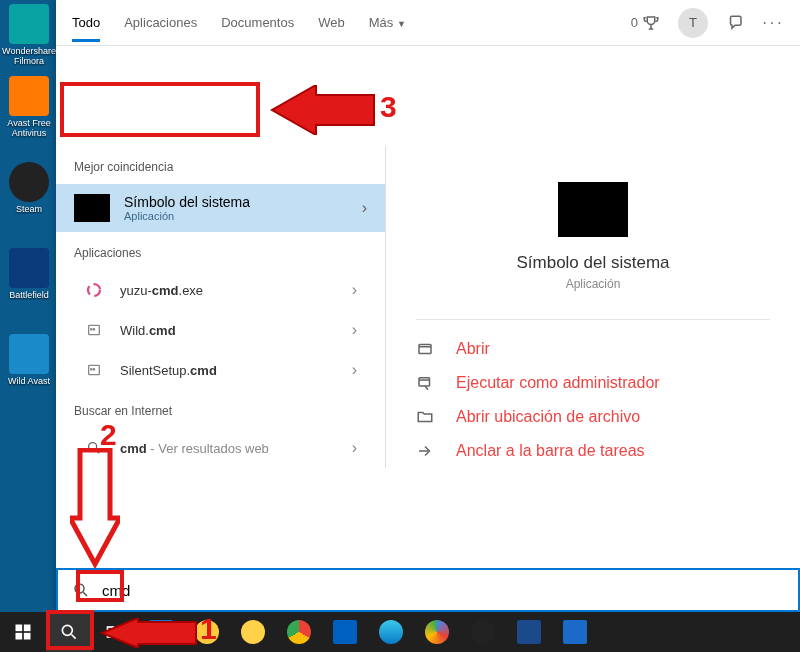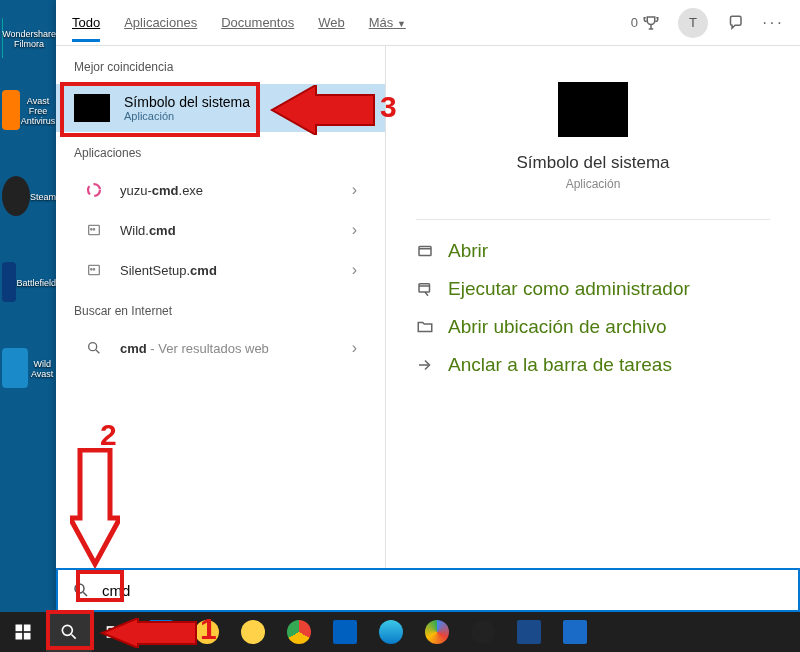--- a/index.html
+++ b/index.html
@@ -1,38 +1,38 @@
 <!DOCTYPE html>
 <html><head>
 <meta charset="utf-8">
 <style>
   * { box-sizing: border-box; margin: 0; padding: 0; font-family: "Segoe UI", sans-serif; }
   body { width: 800px; height: 652px; overflow: hidden; position: relative; background: #0a5a8c; }
   
   
   .desktop { position: absolute; left: 0; top: 0; width: 58px; height: 612px; }
-  .desktop-icon { width: 54px; height: 68px; margin: 4px 2px; display: flex; flex-direction: row; align-items: center; }
+  .desktop-icon { width: 54px; height: 68px; margin: 4px 2px; display: flex; flex-direction: column; align-items: center; }
   .desktop-icon .ico { width: 40px; height: 40px; background: #1a6fa8; border-radius: 4px; }
   .desktop-icon .lbl { color: #fff; font-size: 9px; text-align: center; text-shadow: 0 1px 2px #000; margin-top: 2px; }
   
   
   .search-panel { position: absolute; left: 56px; top: 0; width: 744px; height: 612px; background: #fff; box-shadow: -2px 0 6px rgba(0,0,0,0.2); display: flex; flex-direction: column; }
   
   
   .header { height: 46px; border-bottom: 1px solid #e0e0e0; display: flex; align-items: center; padding: 0 16px; justify-content: space-between; }
   .tabs { display: flex; gap: 24px; }
-  .tab { font-size: 13px; color: #666; padding: 12px 0; cursor: pointer; text-decoration: underline; }
+  .tab { font-size: 13px; color: #666; padding: 12px 0; cursor: pointer; }
   .tab.active { color: #000; border-bottom: 3px solid #0078d4; padding-bottom: 9px; }
   .header-right { display: flex; align-items: center; gap: 18px; }
   .header-ico { width: 18px; height: 18px; color: #666; }
   .avatar { width: 30px; height: 30px; border-radius: 50%; background: #e0e0e0; display: flex; align-items: center; justify-content: center; font-size: 13px; color: #555; }
   .reward { display: flex; align-items: center; gap: 4px; font-size: 13px; color: #666; }
   
   
-  .content { flex: 1; display: flex; }
+  .content { flex: 1; display: flex; align-items: center; }
   .left-col { width: 330px; border-right: 1px solid #e0e0e0; }
   .right-col { flex: 1; padding: 36px 30px 0; }
   
   .section-label { font-size: 12px; color: #555; padding: 14px 18px 10px; }
   
   .best-match { display: flex; align-items: center; padding: 10px 18px; background: #c3dff3; position: relative; }
   .best-match .thumb { width: 36px; height: 28px; background: #000; margin-right: 14px; }
   .best-match .title { font-size: 14px; color: #000; }
   .best-match .sub { font-size: 11px; color: #3a6a8c; }
   .best-match .chev { margin-left: auto; color: #666; }
@@ -42,21 +42,21 @@
   .app-row .chev { margin-left: auto; color: #888; font-size: 16px; }
   .app-row strong { font-weight: 600; }
   .hint { color: #888; }
   
   
   .preview { display: flex; flex-direction: column; align-items: center; }
   .preview .big-thumb { width: 70px; height: 55px; background: #000; margin-bottom: 16px; }
   .preview .p-title { font-size: 17px; color: #333; margin-bottom: 4px; }
   .preview .p-sub { font-size: 12px; color: #888; margin-bottom: 28px; }
   .action-rule { border: none; border-top: 1px solid #e5e5e5; width: 100%; margin-bottom: 12px; }
-  .action { display: flex; align-items: center; gap: 14px; padding: 8px 0; font-size: 19px; color: #4d7c0f; cursor: pointer; width: 100%; }
+  .action { display: flex; align-items: center; gap: 22px; padding: 8px 0; font-size: 16px; color: #ef4444; cursor: pointer; width: 100%; }
   .action .aico { width: 18px; height: 18px; color: #666; }
   
   
   .search-box { height: 44px; border: 2px solid #0078d4; display: flex; align-items: center; padding: 0 14px; background: #fff; }
   .search-box .sico { width: 18px; height: 18px; color: #555; margin-right: 12px; }
   .search-box input { border: none; outline: none; font-size: 15px; flex: 1; }
   
   
   .taskbar { position: absolute; left: 0; bottom: 0; width: 800px; height: 40px; background: #1f1f1f; display: flex; align-items: center; }
   .task-btn { width: 46px; height: 40px; display: flex; align-items: center; justify-content: center; cursor: pointer; }

